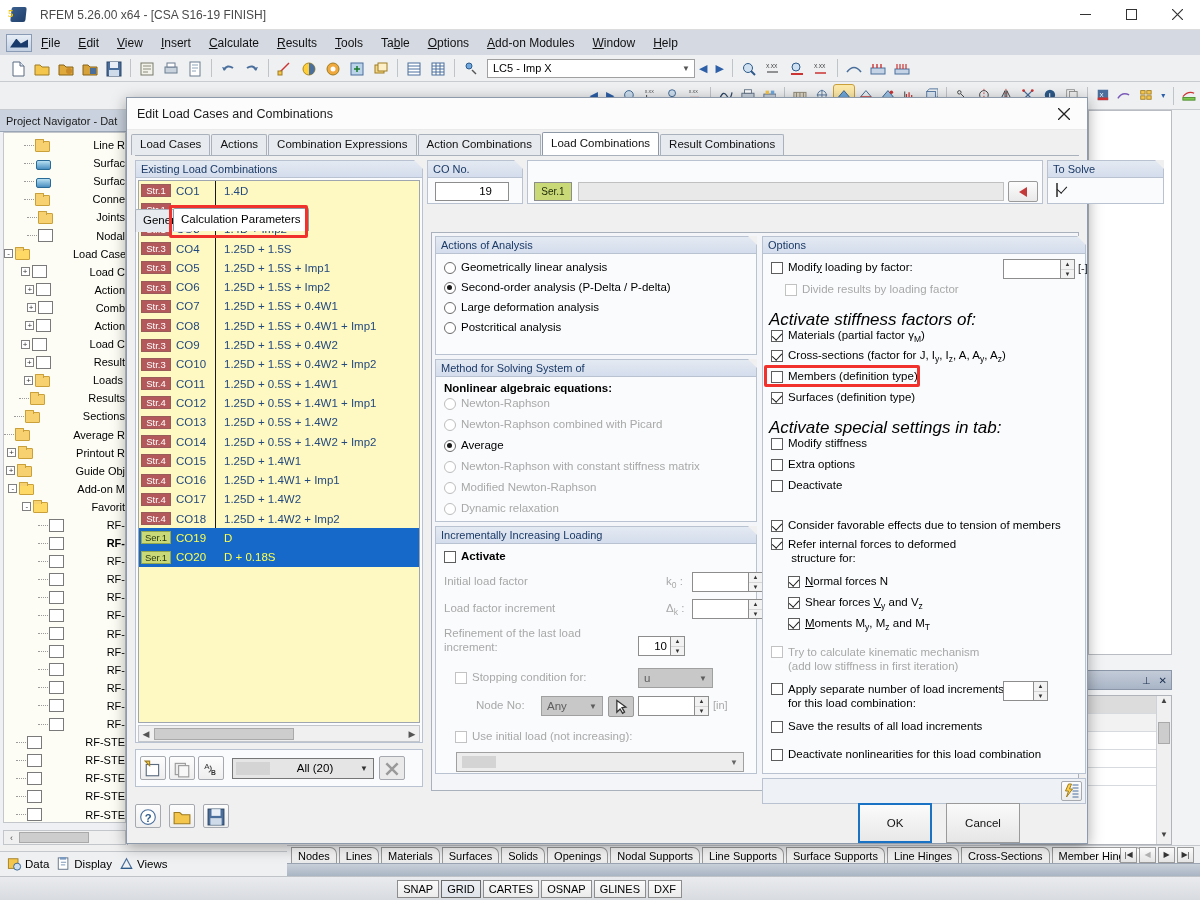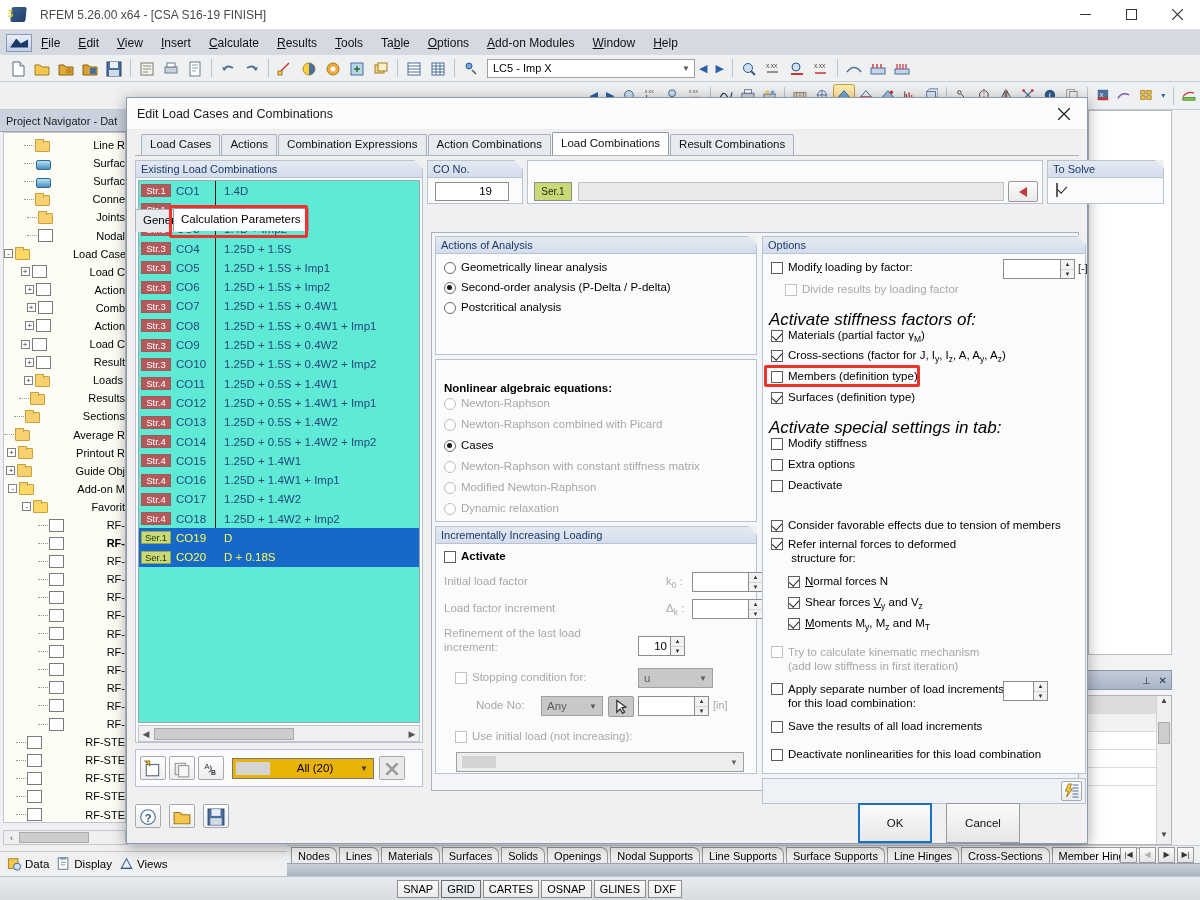--- a/index.html
+++ b/index.html
@@ -175,21 +175,21 @@
   }
   .dlg-title {
     height:32px; display:flex; align-items:center; padding:0 6px 0 10px;
     background:#fcfcfc; border-bottom:1px solid #eaeaea;
     font-size:12.5px; color:#1a1a1a;
   }
   .dlg-close { margin-left:auto; width:34px; height:26px; display:flex;
                align-items:center; justify-content:center; color:#222; font-size:14px; }
 
   
-  .dlg-tabs { position:absolute; left:14px; top:36px; right:8px; height:22px; display:flex; }
+  .dlg-tabs { position:absolute; left:4px; top:36px; right:8px; height:22px; display:flex; }
   .mtab {
     height:21px; line-height:19px; padding:0 8px; font-size:11.5px;
     background:#e7eaee; border:1px solid #a9b1bc; border-bottom:none;
     margin-right:1px; color:#111; border-radius:2px 2px 0 0;
   }
   .mtab.sel { background:#ffffff; height:23px; line-height:21px; margin-top:-2px;
               border-color:#8e99a8; }
   .dlg-tabline { position:absolute; left:8px; top:57px; right:8px; height:1px; background:#a9b1bc; }
 
   
@@ -205,21 +205,21 @@
   }
   .gbox > .gtitle::after {
     content:""; position:absolute; right:-1px; top:-1px; border-width:0 9px 9px 0;
     border-style:solid; border-color:#f0f0f0 #f0f0f0 transparent transparent;
   }
   .gbody { position:absolute; left:0; right:0; top:17px; bottom:0; }
 
   
   #lcList { left:0; top:4px; width:288px; bottom:48px; }
   .lc-scroll { position:absolute; left:2px; right:2px; top:2px; bottom:19px;
-     background:#5eead4; border:1px solid #9fa6b0; overflow:hidden; }
+     background:#fef9c3; border:1px solid #9fa6b0; overflow:hidden; }
   .lc-row { display:flex; align-items:center; height:19.3px; font-size:11.5px; }
   .lc-row.sel { background:#1669c9; }
   .lc-badge {
     width:30px; height:13px; font-size:9.5px; line-height:12px; text-align:center;
     margin-left:2px; border:1px solid #9a5b5b; color:#fff; flex:none;
   }
   .lc-badge.str { background:#b3595b; }
   .lc-badge.ser { background:#c9d977; color:#2a3a10; border-color:#93a84c; }
   .lc-no { width:44px; padding-left:5px; color:#24497e; }
   .lc-row.sel .lc-no { color:#ffff4a; }
@@ -229,21 +229,21 @@
   .lc-row.sel .lc-expr { color:#ffff4a; }
   .lc-hsb { position:absolute; left:2px; right:2px; bottom:0; height:17px;
      background:#f0f0f0; border:1px solid #c3c7cc; display:flex; align-items:center; }
   .lc-hsb .ar { width:14px; text-align:center; font-size:9px; color:#555; }
   .lc-hsb .th { width:140px; height:12px; background:#cdcdcd; border:1px solid #a9a9a9; margin-left:1px; }
   .lc-tools { position:absolute; left:0; bottom:4px; width:288px; height:38px;
      background:#fafbfd; border:1px solid #b9c2d0; display:flex; align-items:center; padding:0 4px; }
   .tl-btn { width:26px; height:24px; margin-right:3px; background:linear-gradient(#fdfdfd,#eeeeee);
      border:1px solid #a6aab0; border-radius:2px; position:relative; }
   .lc-select {
-    width:142px; height:21px; background:#eab308; border:1px solid #767676;
+    width:142px; height:21px; background:#e5e5e5; border:1px solid #767676;
     display:flex; align-items:center; font-size:11.5px; margin:0 5px;
   }
   .lc-select .gchip { width:34px; height:13px; background:#d4d4d4; margin-left:3px; }
   .lc-select .lbl { flex:1; text-align:center; }
   .lc-select .cv { margin-right:5px; font-size:8px; color:#333; }
 
   
   #coNo { left:292px; top:4px; width:96px; height:44px; }
   .co-field { position:absolute; left:7px; top:4px; width:74px; height:19px;
      background:#fff; border:1px solid #8d8d8d; text-align:right; padding-right:16px;
@@ -1265,40 +1265,45 @@
               <div class="row" style="height: 20px;">
                 <span class="radio"></span>
                 <span>Geometrically linear analysis</span>
               </div>
               <div class="row" style="height: 20px;">
                 <span class="radio on"></span>
                 <span>Second-order analysis (P-Delta / P-delta)</span>
               </div>
               <div class="row" style="height: 20px;">
                 <span class="radio"></span>
+                <span>Large deformation analysis</span>
+              </div>
+              <div class="row" style="height: 20px;">
+                <span class="radio"></span>
                 <span>Postcritical analysis</span>
               </div>
             </div>
         </div>
 
         <div class="gbox" id="gSolve">
+          <div class="gtitle">Method for Solving System of</div>
           <div class="gbody" style="padding:5px 0 0 8px;">
             <div style="font-size:11.5px;font-weight:bold;margin-bottom:3px;">Nonlinear algebraic equations:</div>
             <div id="solveBody">
                 <div class="row" style="height: 21px;">
                   <span class="radio dis"></span>
                   <span class="txt-dis">Newton-Raphson</span>
                 </div>
                 <div class="row" style="height: 21px;">
                   <span class="radio dis"></span>
                   <span class="txt-dis">Newton-Raphson combined with Picard</span>
                 </div>
                 <div class="row" style="height: 21px;">
                   <span class="radio on"></span>
-                  <span class="">Cases</span>
+                  <span class="">Average</span>
                 </div>
                 <div class="row" style="height: 21px;">
                   <span class="radio dis"></span>
                   <span class="txt-dis">Newton-Raphson with constant stiffness matrix</span>
                 </div>
                 <div class="row" style="height: 21px;">
                   <span class="radio dis"></span>
                   <span class="txt-dis">Modified Newton-Raphson</span>
                 </div>
                 <div class="row" style="height: 21px;">

